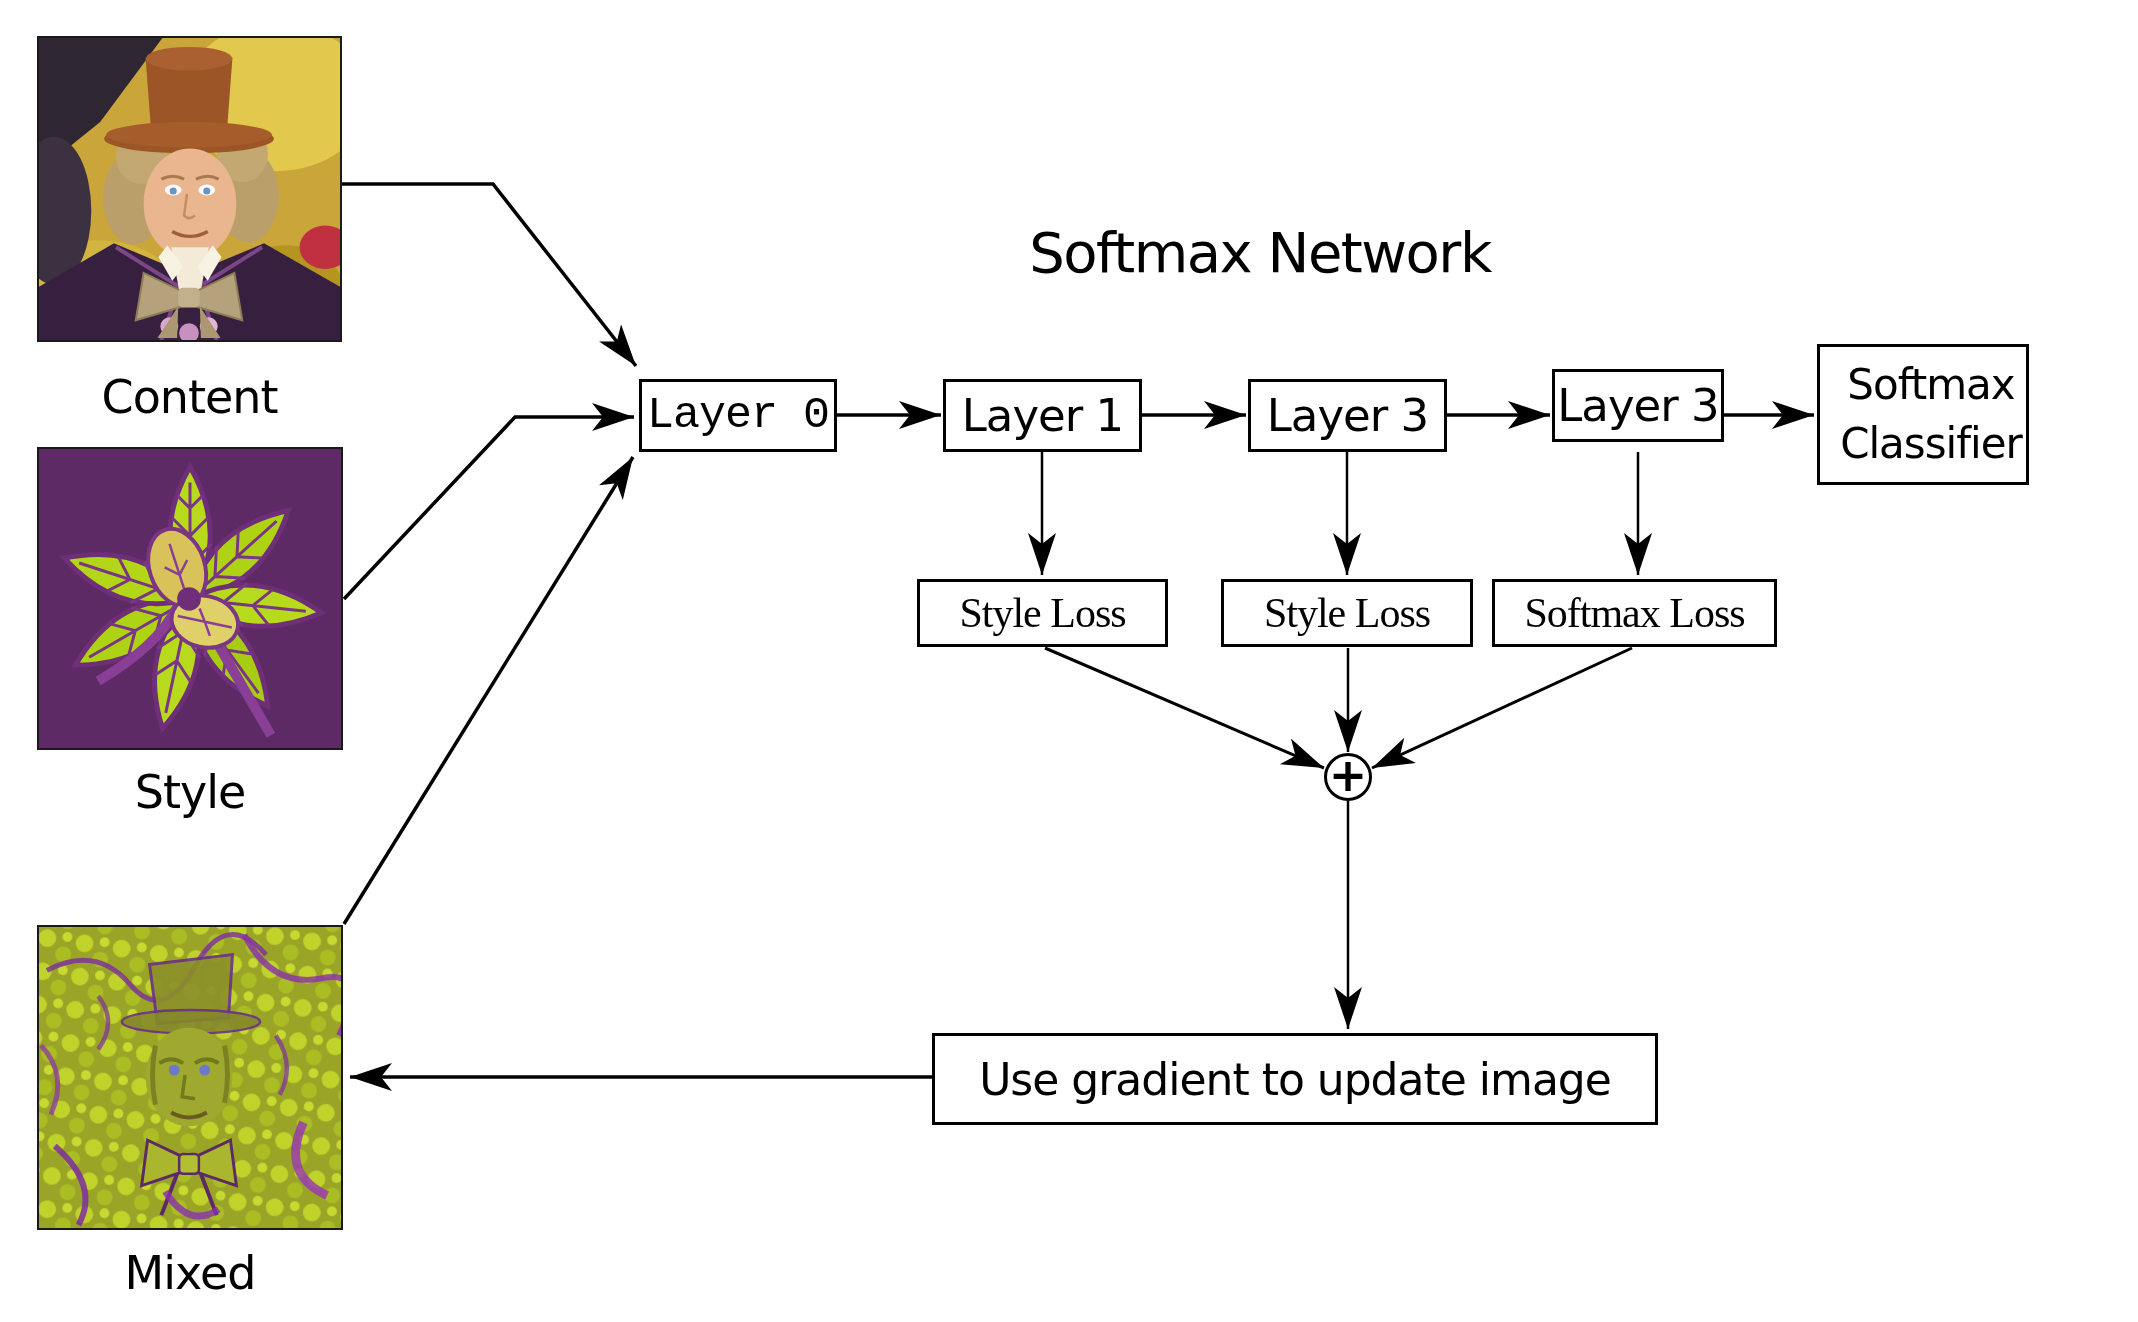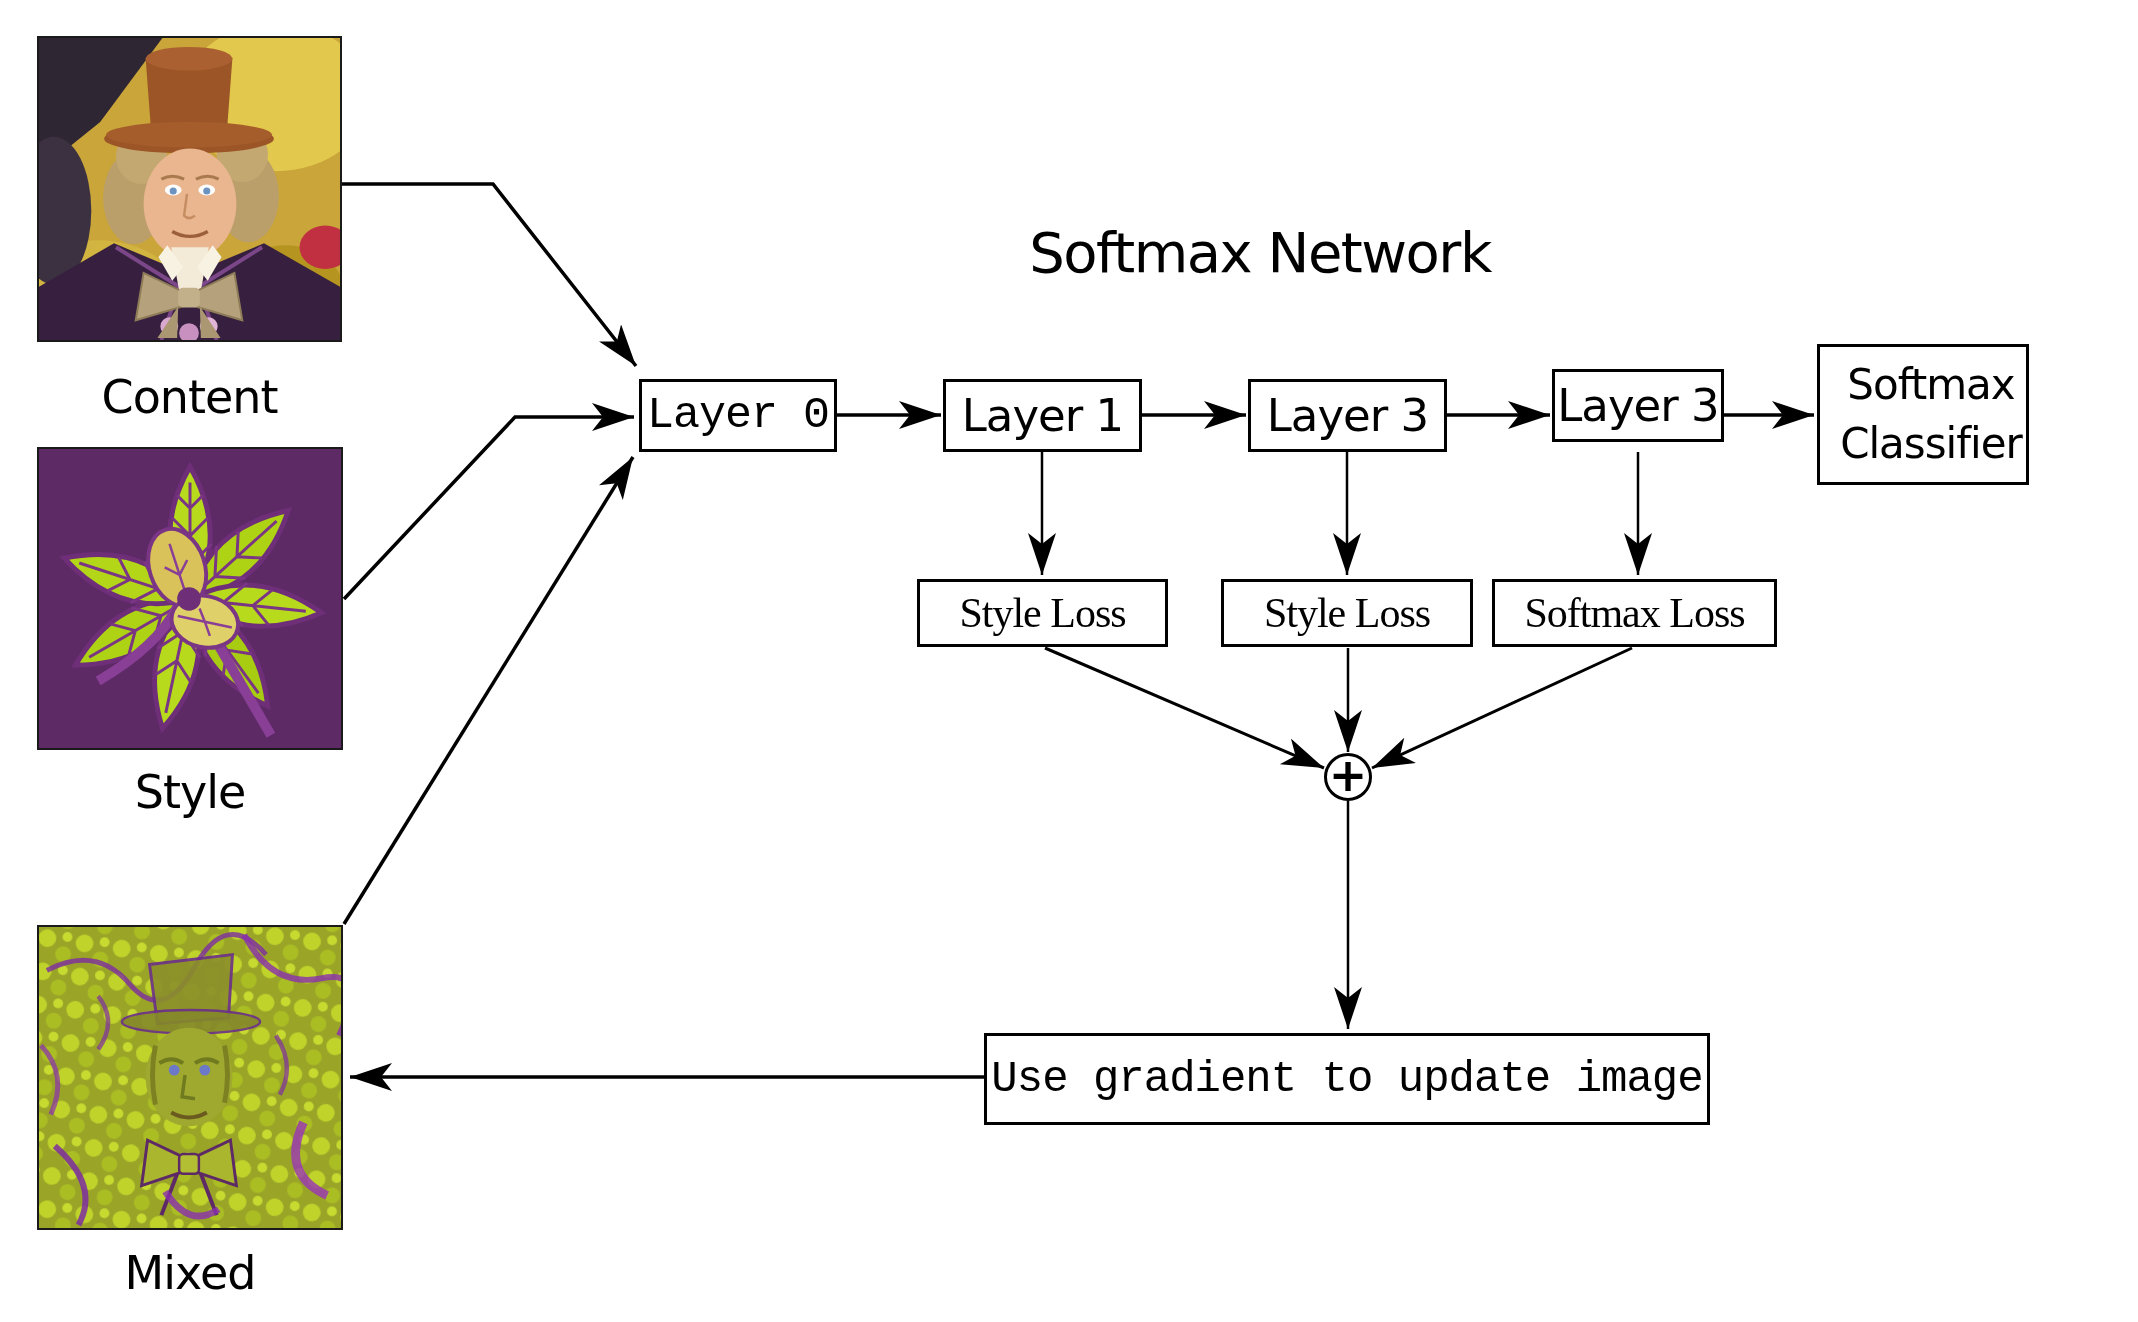--- a/index.html
+++ b/index.html
@@ -236,15 +236,15 @@
     <div>Softmax</div>
     <div>Classifier</div>
   </div>
 
   <div class="node loss-node" style="left:917px; top:579px; width:251px; height:68px;">Style Loss</div>
   <div class="node loss-node" style="left:1221px; top:579px; width:252px; height:68px;">Style Loss</div>
   <div class="node loss-node" style="left:1492px; top:579px; width:285px; height:68px;">Softmax Loss</div>
 
   <div class="sum-node" style="left:1324px; top:753px;">+</div>
 
-  <div class="node gradient-node" style="left:984px; top:1033px; width:726px; height:92px;font-family:Liberation Mono, monospace;">Use gradient to update image</div>
+  <div class="node gradient-node" style="left:932px; top:1033px; width:726px; height:92px;">Use gradient to update image</div>
 
 </div>
 
 </body></html>

